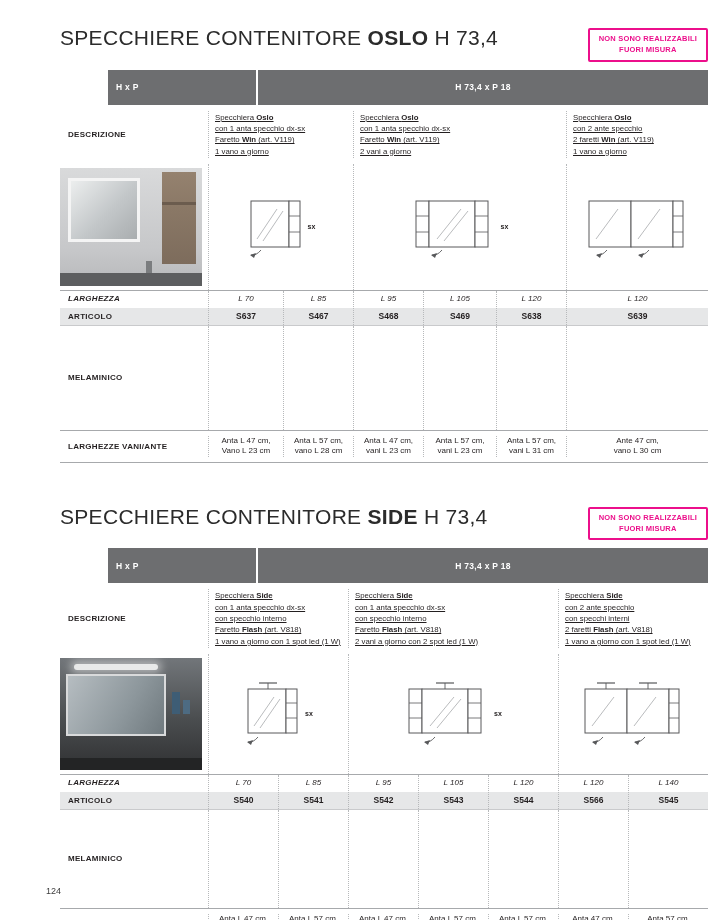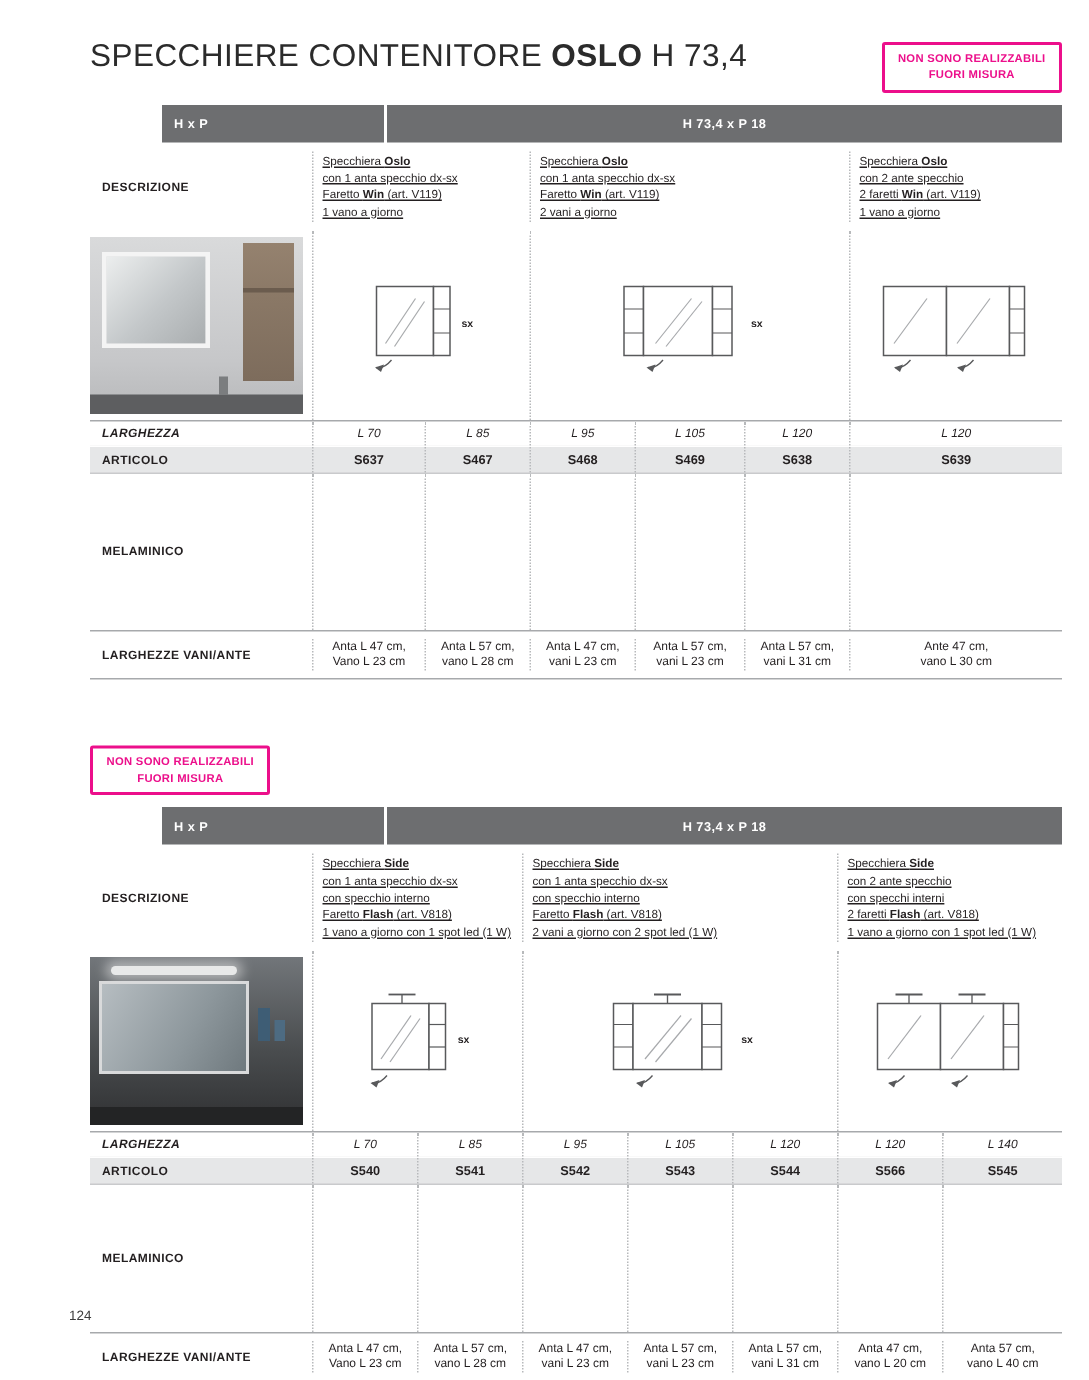--- a/index.html
+++ b/index.html
@@ -10,21 +10,21 @@
 
   .title-row{display:flex;justify-content:space-between;align-items:flex-start;margin-bottom:8px;}
   .title{font-size:21px;letter-spacing:.3px;color:#2b2b2b;white-space:nowrap;}
   .title .model{font-weight:bold;}
   .notice{border:2px solid #ec0f8b;color:#ec0f8b;font-size:7.5px;font-weight:bold;text-align:center;padding:4px 9px;line-height:1.45;border-radius:2px;letter-spacing:.2px;margin-top:2px;}
 
   .g{display:grid;}
   .oslo{grid-template-columns:148px 75px 70px 70px 73px 70px 1fr;}
   .side{grid-template-columns:148px 70px 70px 70px 70px 70px 70px 1fr;}
 
-  .hbar{height:25px;column-gap:2px;margin-bottom:1px;padding-left:48px;}
+  .hbar{height:35px;column-gap:2px;margin-bottom:1px;padding-left:48px;}
   .hbar .hcell{background:#6d6e70;color:#fff;font-size:8.5px;font-weight:bold;display:flex;align-items:center;letter-spacing:.3px;}
   .hbar .hleft{padding-left:8px;grid-column:1/2;}
   .hbar .hright{justify-content:center;text-align:center;}
 
   .lbl{font-size:8px;font-weight:bold;letter-spacing:.3px;padding-left:8px;display:flex;align-items:center;text-align:left;}
   .cell{border-left:1px dotted #b7b9bb;display:flex;align-items:center;justify-content:center;font-size:8px;text-align:center;line-height:1.3;}
   .pre{white-space:pre-line;}
 
   .row-desc{padding:5px 0 6px;}
   .desc-group{border-left:1px dotted #b7b9bb;padding:1px 6px;font-size:7.8px;line-height:1.45;text-decoration:underline;}
@@ -49,21 +49,21 @@
   .photo-oslo .counter{position:absolute;left:0;bottom:0;width:100%;height:13px;background:#5d5e60;}
   .photo-oslo .item{position:absolute;left:86px;bottom:13px;width:6px;height:12px;background:#7b7d7f;}
   .photo-side{background:linear-gradient(180deg,#72767a 0%,#4a4d4f 55%,#303133 100%);}
   .photo-side .glow{position:absolute;left:14px;top:6px;width:84px;height:6px;background:#e8e9e9;border-radius:3px;box-shadow:0 0 8px 4px rgba(255,255,255,.45);}
   .photo-side .mirror{position:absolute;left:6px;top:16px;width:100px;height:62px;background:linear-gradient(120deg,#b6bdc1 0%,#8d979c 60%,#6f797e 100%);border:2px solid #d9dadb;box-sizing:border-box;}
   .photo-side .bottle1{position:absolute;left:112px;top:34px;width:8px;height:22px;background:#3e5d75;}
   .photo-side .bottle2{position:absolute;left:123px;top:42px;width:7px;height:14px;background:#4d6b82;}
   .photo-side .counter{position:absolute;left:0;bottom:0;width:100%;height:12px;background:#232425;}
 
   svg{display:block;}
-  .page-number{position:absolute;left:46px;bottom:38px;font-size:9px;color:#3c3c3c;}
+  .page-number{position:absolute;left:46px;bottom:24px;font-size:9px;color:#3c3c3c;}
 </style>
 </head>
 <body>
 
 <div class="page">
 
   <div class="section">
     <div class="title-row">
       <div class="title">
         <span>SPECCHIERE CONTENITORE </span><span class="model">OSLO</span><span> H 73,4</span>
@@ -200,20 +200,23 @@
 vani L 23 cm</div>
       <div class="cell pre">Anta L 57 cm,
 vani L 31 cm</div>
       <div class="cell pre">Ante 47 cm,
 vano L 30 cm</div>
     </div>
   </div>
 
   <div class="section">
     <div class="title-row">
+      <div class="title">
+        <span>SPECCHIERE CONTENITORE </span><span class="model">SIDE</span><span> H 73,4</span>
+      </div>
       <div class="notice">
         <div>NON SONO REALIZZABILI</div>
         <div>FUORI MISURA</div>
       </div>
     </div>
 
     <div class="g side hbar">
       <div class="hcell hleft">H x P</div>
       <div class="hcell hright" style="grid-column:2/9">H 73,4 x P 18</div>
     </div>

